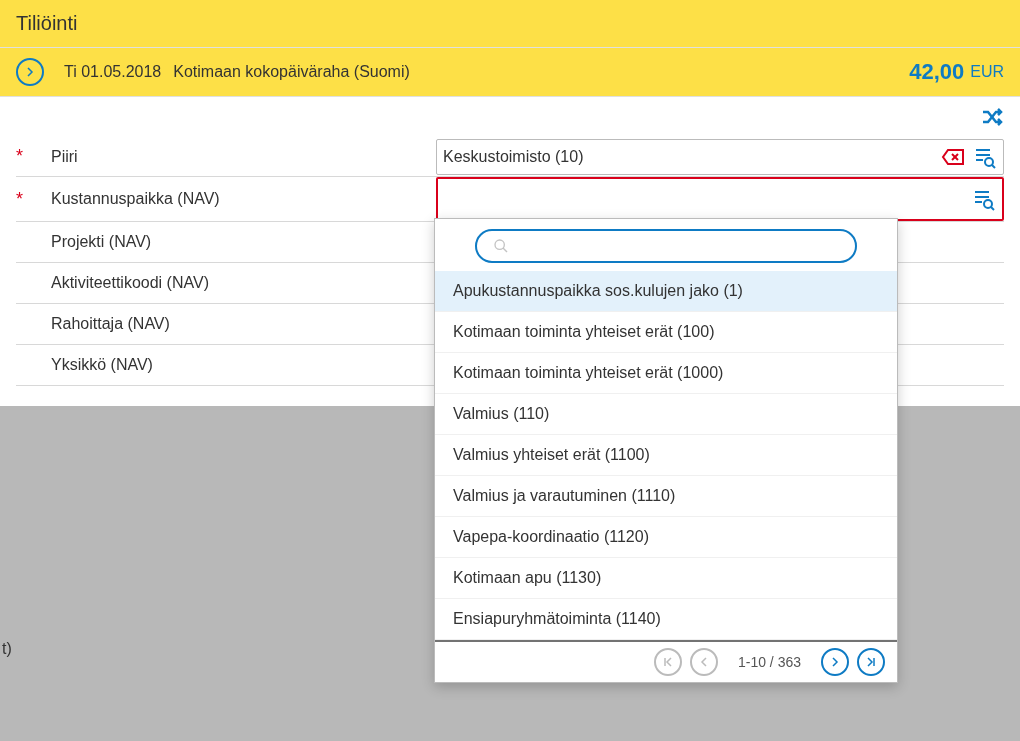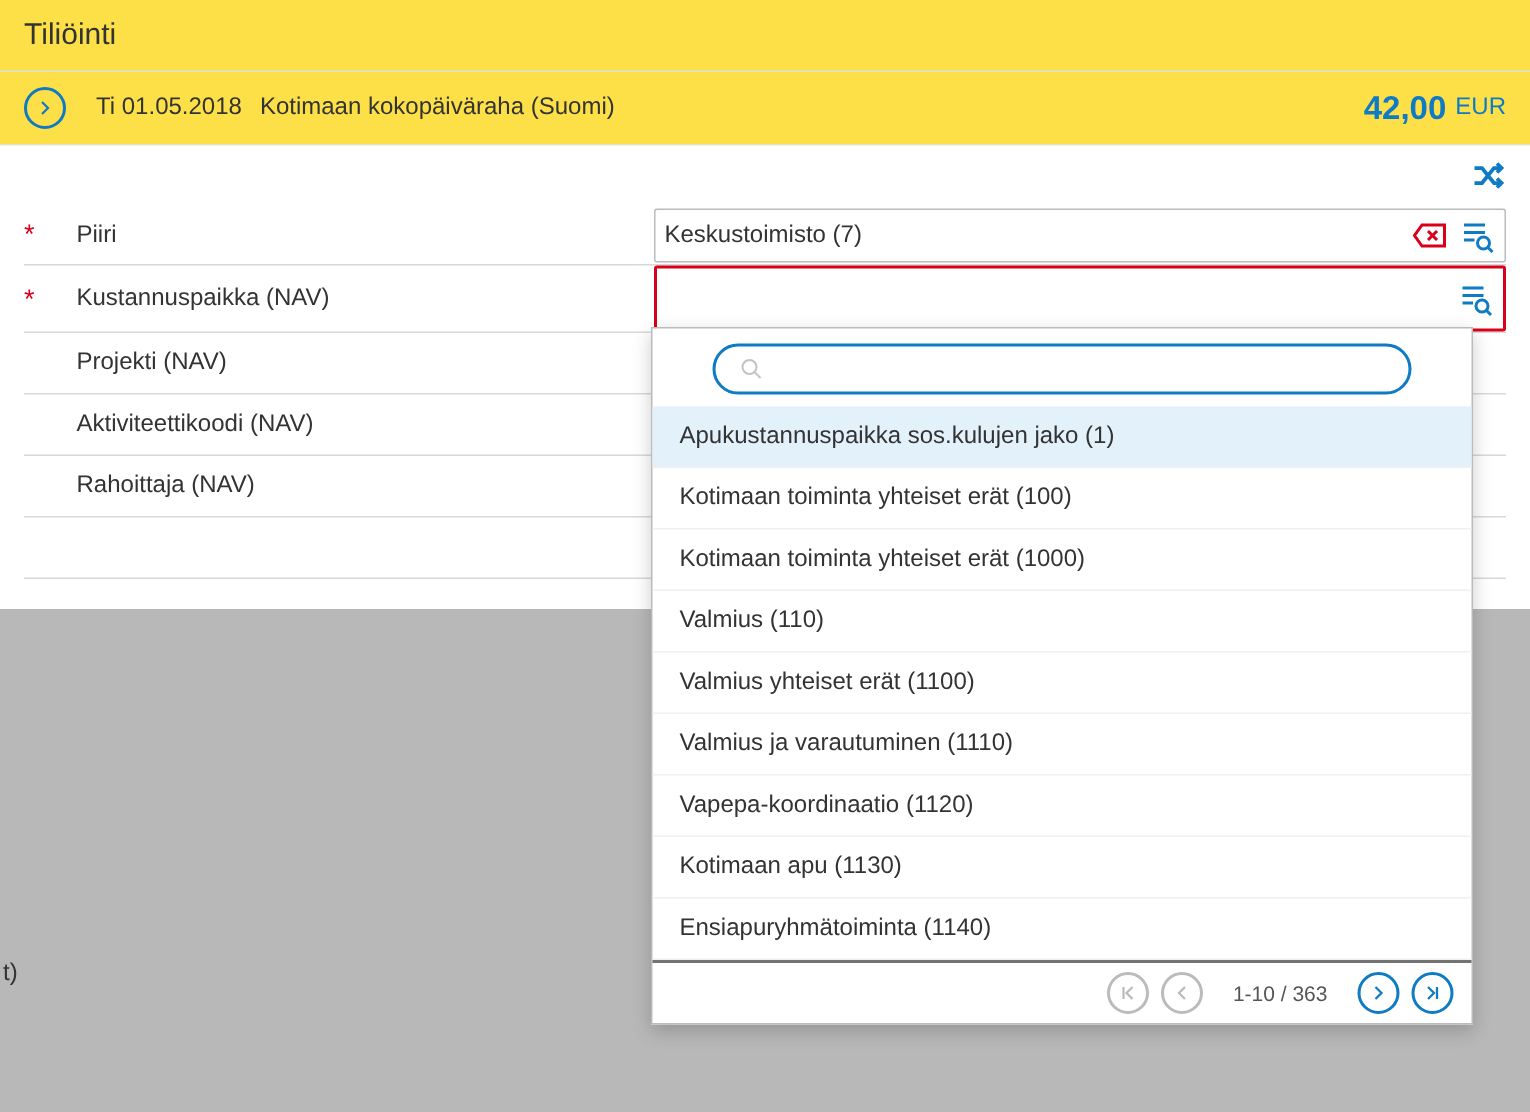--- a/index.html
+++ b/index.html
@@ -177,21 +177,21 @@
       display: flex;
       align-items: center;
       justify-content: center;
     }
 
     
     .dropdown-panel {
       position: absolute;
       top: 218px;
       left: 434px;
-      width: 548px;
+      width: 464px;
       background: #fff;
       border: 1px solid #bbb;
       box-shadow: 0 4px 12px rgba(0,0,0,0.2);
       z-index: 10;
     }
 
     .dropdown-search-row {
       padding: 10px 40px 8px 40px;
     }
 
@@ -322,21 +322,21 @@
   </div>
 
   <div class="form-section">
 
     <div class="form-row">
       <div class="form-label-cell">
         <span class="required-asterisk">*</span>
         <span class="form-label">Piiri</span>
       </div>
       <div class="form-value-cell row-bordered">
-        <div class="form-value-text">Keskustoimisto (7)</div>
+        <div class="form-value-text">Keskustoimisto (10)</div>
         <div class="value-actions">
           <div class="icon-btn">
             <svg viewBox="0 0 24 24" fill="none" stroke="#d9001b" stroke-width="2">
               <path d="M7 5 L22 5 L22 19 L7 19 L2 12 Z"></path>
               <line x1="11" y1="9" x2="17" y2="15"></line>
               <line x1="17" y1="9" x2="11" y2="15"></line>
             </svg>
           </div>
           <div class="icon-btn">
             <svg viewBox="0 0 24 24" fill="none" stroke="#0e7bc4" stroke-width="2">
@@ -396,20 +396,24 @@
       <div class="form-label-cell">
         <span class="required-asterisk">&nbsp;</span>
         <span class="form-label">Rahoittaja (NAV)</span>
       </div>
       <div class="form-value-cell">
         <input class="form-input-empty" value="" style="">
       </div>
     </div>
 
     <div class="form-row">
+      <div class="form-label-cell">
+        <span class="required-asterisk">&nbsp;</span>
+        <span class="form-label">Yksikkö (NAV)</span>
+      </div>
       <div class="form-value-cell">
         <input class="form-input-empty" value="" style="">
       </div>
     </div>
 
   </div>
 
 </div>
 
 <div class="gray-bottom"></div>

